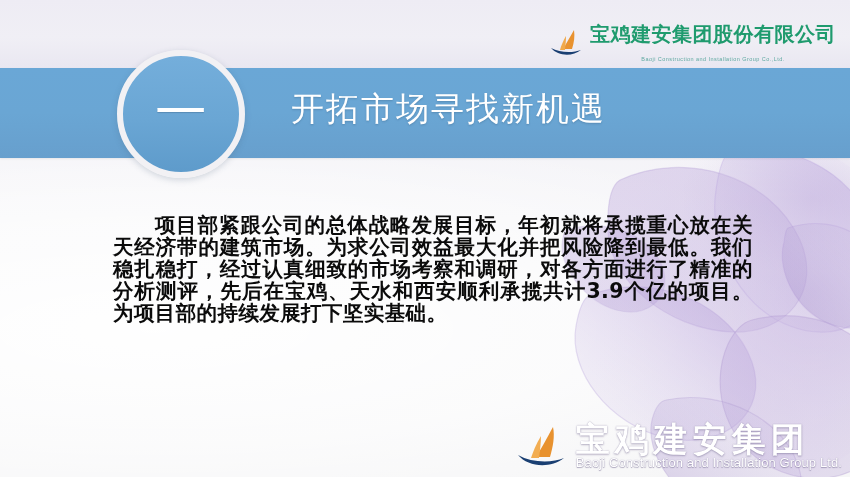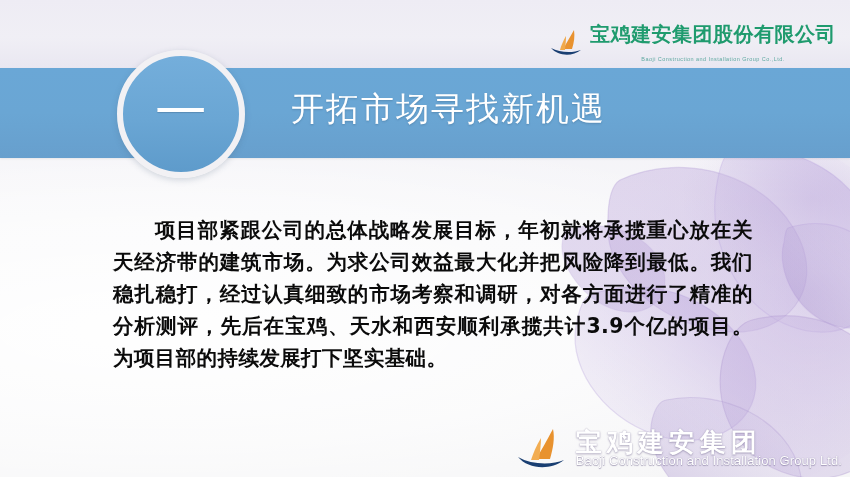--- a/index.html
+++ b/index.html
@@ -150,21 +150,21 @@
   
   .body-copy {
     position: absolute;
     left: 113px;
     top: 214px;
     width: 640px;
     color: #0b0b0b;
     font-family: "DejaVu Sans", "Liberation Sans", sans-serif;
     font-size: 20.5px;
     font-weight: bold;
-    line-height: 32px;
+    line-height: 22px;
     letter-spacing: 0.4px;
     text-indent: 42px;
     text-align: justify;
     text-justify: inter-character;
     z-index: 3;
   }
 
   
   .footer-logo {
     position: absolute;
@@ -173,21 +173,21 @@
     display: flex;
     align-items: center;
     gap: 8px;
     z-index: 6;
   }
   .footer-logo .mark { width: 52px; height: 44px; flex: none; }
   .footer-logo .mark svg { display: block; width: 100%; height: 100%; }
   .footer-logo .wordblock { display: flex; flex-direction: column; }
   .footer-logo .cn {
     color: #ffffff;
-    font-size: 26px;
+    font-size: 34px;
     font-weight: bold;
     letter-spacing: 5px;
     line-height: 1.02;
     white-space: nowrap;
     text-shadow:
       0 0 1px rgba(120,110,150,0.65),
       0 1px 2px rgba(110,100,140,0.45);
   }
   .footer-logo .en {
     color: #ffffff;

